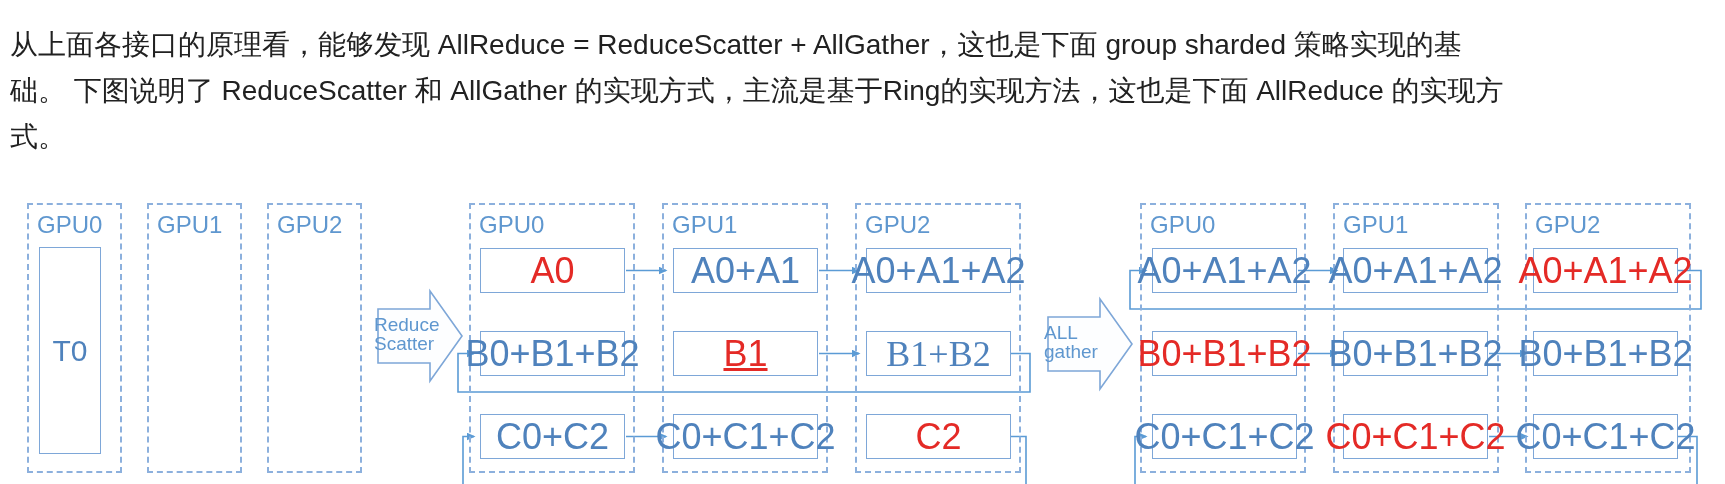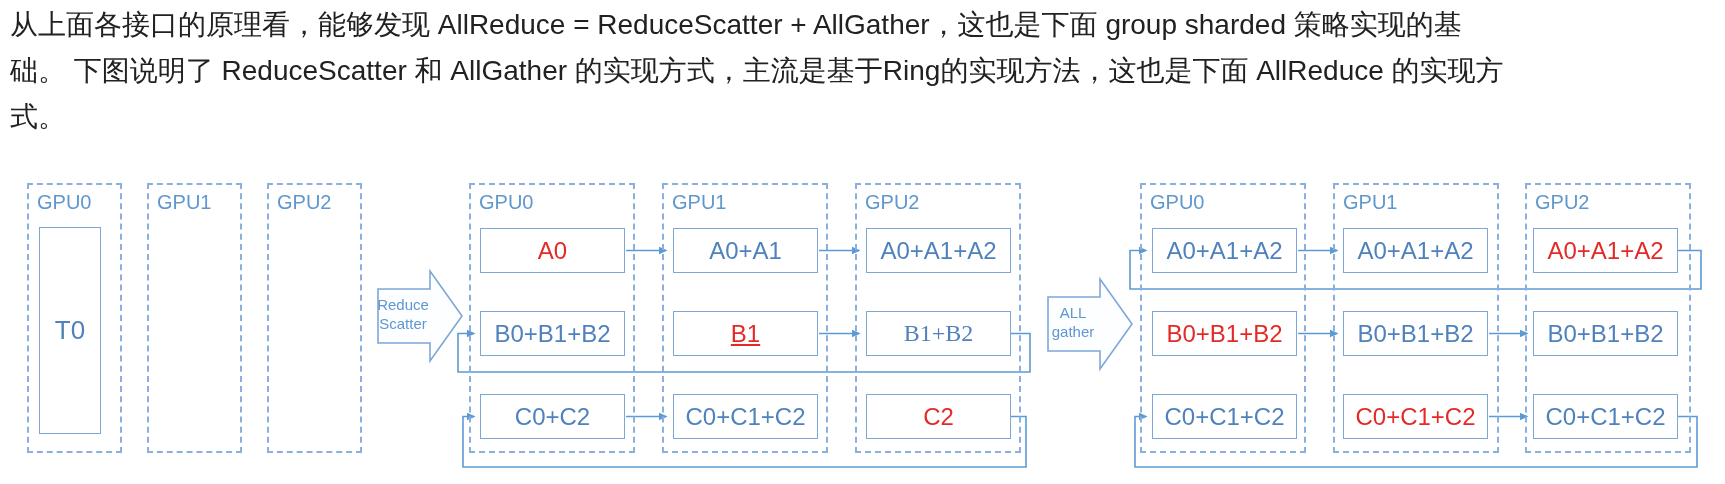--- a/index.html
+++ b/index.html
@@ -2,43 +2,43 @@
 <html style="--c-ink: #212121; --c-red: #e42a26; --c-blue-text: #4f82bc; --c-label: #5f97cf; --c-border: #7ea7d8; --c-line: #5b9bd5;"><head>
 <meta charset="utf-8">
 <style>
   :root{
     --c-ink:#212121; --c-red:#e42a26; --c-blue-text:#4f82bc; --c-label:#5f97cf;
     --c-border:#7ea7d8; --c-line:#5b9bd5;
   }
   *{margin:0;padding:0;box-sizing:border-box;}
   html,body{width:1725px;height:484px;background:#ffffff;overflow:hidden;
     font-family:"Liberation Sans",sans-serif;}
-  .page{position:relative;width:1725px;height:403px;background:#fff;}
+  .page{position:relative;width:1725px;height:403px;background:#fff;margin-top:20px;}
   
   .para{position:absolute;left:10px;top:2px;color:var(--c-ink);
     font-size:28px;line-height:46px;}
   .pline{white-space:nowrap;}
   
   .overlay{position:absolute;left:0;top:0;width:1725px;height:484px;pointer-events:none;}
   .overlay polyline,.overlay line{stroke:var(--c-line);stroke-width:1.6;fill:none;}
   .overlay .blockarrow{fill:#fdfeff;stroke:var(--c-border);stroke-width:1.6;}
   .overlay marker path{fill:var(--c-line);}
   
   .gpu{position:absolute;border:2px dashed #8cb0dd;background:transparent;}
-  .glabel{position:absolute;color:var(--c-label);font-size:20px;white-space:nowrap;}
+  .glabel{position:absolute;color:var(--c-label);font-size:24px;white-space:nowrap;}
   
   .tbox{position:absolute;border:1.5px solid var(--c-border);background:#fff;
     display:flex;align-items:center;justify-content:center;
-    color:var(--c-blue-text);font-size:26px;}
+    color:var(--c-blue-text);font-size:30px;}
   .cell{position:absolute;width:145px;height:45px;border:1.5px solid var(--c-border);
     background:#fff;display:flex;align-items:center;justify-content:center;
-    color:var(--c-blue-text);font-size:24px;white-space:nowrap;}
+    color:var(--c-blue-text);font-size:36px;white-space:nowrap;}
   .cell.hl{color:var(--c-red);}
-  .blabel{position:absolute;width:58px;text-align:center;color:var(--c-label);
-    font-size:15px;line-height:19px;}
+  .blabel{position:absolute;width:58px;text-align:left;color:var(--c-label);
+    font-size:19px;line-height:19px;}
 </style>
 </head>
 <body>
 
 <div class="page">
 
   <div class="para">
     <div class="pline">从上面各接口的原理看，能够发现 AllReduce = ReduceScatter + AllGather，这也是下面 group sharded 策略实现的基</div>
     <div class="pline">础。 下图说明了 ReduceScatter 和 AllGather 的实现方式，主流是基于Ring的实现方法，这也是下面 AllReduce 的实现方</div>
     <div class="pline">式。</div>

